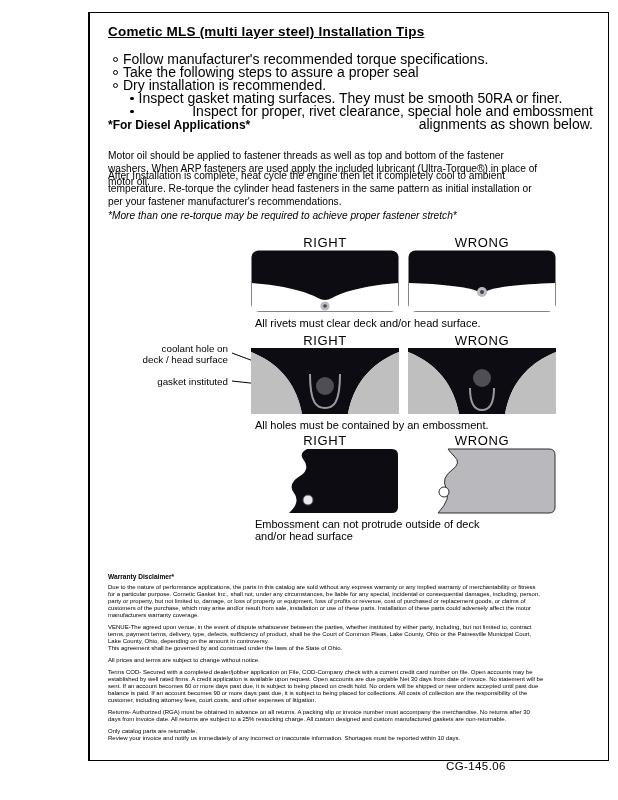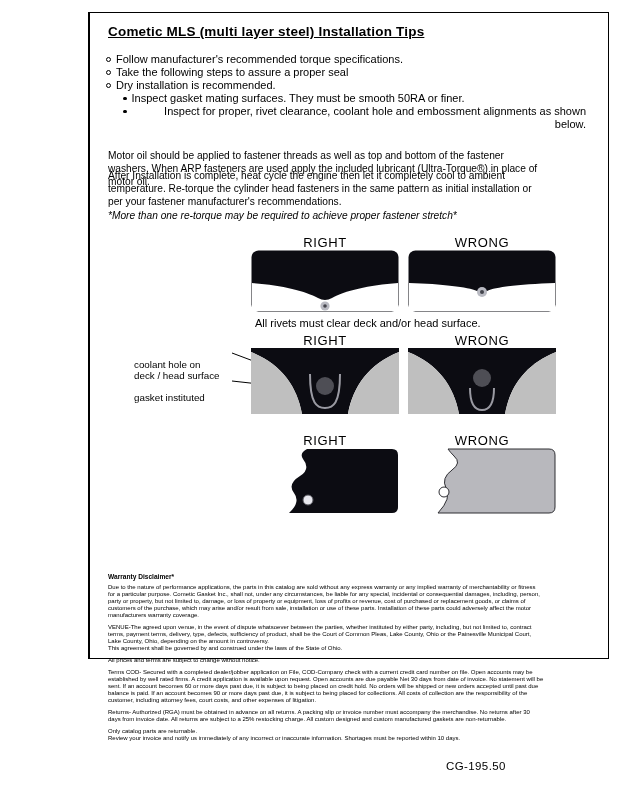--- a/index.html
+++ b/index.html
@@ -1,35 +1,35 @@
 <!DOCTYPE html>
 <html><head>
 <meta charset="utf-8">
 <style>
   html,body{margin:0;padding:0;background:#fff;}
   .page{position:relative;width:618px;height:800px;background:#fff;
         font-family:"Liberation Sans",sans-serif;color:#000;overflow:hidden;}
-  .frame{position:absolute;left:88px;top:12px;width:521px;height:647px;
+  .frame{position:absolute;left:88px;top:12px;width:521px;height:749px;
          border:1px solid #000;border-left-width:2px;box-sizing:border-box;}
   .title{position:absolute;left:18px;top:11px;font-size:13.5px;font-weight:bold;
          text-decoration:underline;letter-spacing:.2px;}
-  .bullets{position:absolute;left:16px;top:40px;font-size:11px;line-height:13px;width:480px;}
+  .bullets{position:absolute;left:23px;top:40px;font-size:14px;line-height:13px;width:480px;}
   .brow{display:flex;align-items:flex-start;}
   .brow.sub{margin-left:17px;text-align:right;}
   .obullet{flex:none;width:3px;height:3px;border:1px solid #000;border-radius:50%;margin:4px 5px 0 0;}
   .fbullet{flex:none;width:3.5px;height:3.5px;background:#000;border-radius:50%;margin:4.5px 5px 0 0;}
   .diesel-head{position:absolute;left:18px;top:105px;font-size:12px;font-weight:bold;}
   .para{position:absolute;left:18px;width:438px;font-size:10.2px;line-height:13.2px;}
   .p1{top:136px;} .p2{top:156px;} .note{top:196px;font-style:italic;}
   .fig-area{position:absolute;left:16px;top:222px;width:521px;height:318px;}
   .figlabel{position:absolute;font-size:13px;letter-spacing:.6px;text-align:center;}
   .figimg{position:absolute;}
   .figimg svg{display:block;width:100%;height:100%;}
   .figcaption{position:absolute;font-size:11px;line-height:12px;}
-  .sidelabel{position:absolute;font-size:9.8px;line-height:11px;margin-top:16px;}
+  .sidelabel{position:absolute;font-size:9.8px;line-height:11px;text-align:right;}
   .pre{white-space:pre-line;}
   .connectors{position:absolute;left:126px;top:108px;width:36px;height:46px;}
   .warranty{position:absolute;left:18px;top:560px;width:436px;font-size:6px;line-height:7px;}
   .warranty .whead{font-weight:bold;font-size:6.6px;margin-bottom:4px;}
   .warranty p{margin:0 0 5px 0;}
   .code{position:absolute;left:356px;top:747px;font-size:11.5px;letter-spacing:.4px;}
 </style>
 </head>
 <body>
 
@@ -50,24 +50,25 @@
       <div class="brow">
         <span class="obullet"></span>
         <span>Dry installation is recommended.</span>
       </div>
       <div class="brow sub">
         <span class="fbullet"></span>
         <span>Inspect gasket mating surfaces.  They must be smooth 50RA or finer.</span>
       </div>
       <div class="brow sub">
         <span class="fbullet"></span>
-        <span>Inspect for proper, rivet clearance, coolant hole and embossment alignments as shown below.</span>
+        <span>Inspect for proper, rivet clearance, special hole and embossment alignments as shown below.</span>
       </div>
     </div>
 
+    <div class="diesel-head">*For Diesel Applications*</div>
     <div class="para p1">Motor oil should be applied to fastener threads as well as top and bottom of the fastener washers. When ARP fasteners are used apply the included lubricant (Ultra-Torque®) in place of motor oil.</div>
     <div class="para p2">After Installation is complete, heat cycle the engine then let it completely cool to ambient temperature. Re-torque the cylinder head fasteners in the same pattern as initial installation or per your fastener manufacturer's recommendations.</div>
     <div class="para note">*More than one re-torque may be required to achieve proper fastener stretch*</div>
 
     <div class="fig-area">
 
       <div class="figlabel" style="left:145px;top:0;width:148px">RIGHT</div>
       <div class="figlabel" style="left:301px;top:0;width:150px">WRONG</div>
       <div class="figimg" style="left:145px;top:15px;width:148px;height:62px">
         <svg viewBox="0 0 148 62" xmlns="http://www.w3.org/2000/svg">
@@ -111,48 +112,51 @@
       <div class="figimg" style="left:301px;top:113px;width:150px;height:66px">
         <svg viewBox="0 0 148 66" xmlns="http://www.w3.org/2000/svg">
           <rect width="148" height="66" fill="#ffffff"></rect>
           <path d="M0,0 H148 V4 C118,16 102,38 97,66 H51 C46,38 30,16 0,4 Z" fill="#0c0c12"></path>
           <path d="M0,4 C30,16 46,38 51,66 H0 Z" fill="#bfbfbf"></path>
           <path d="M148,4 C118,16 102,38 97,66 H148 Z" fill="#bfbfbf"></path>
           <circle cx="74" cy="30" r="9" fill="#4e4e55"></circle>
           <path d="M62,40 C62,58 68,62 74,62 C80,62 86,58 86,40" stroke="#9a9aa2" stroke-width="2" fill="none"></path>
         </svg>
       </div>
+      <div class="figcaption" style="left:149px;top:184px">All holes must be contained by an embossment.</div>
 
       <div class="figlabel" style="left:145px;top:198px;width:148px">RIGHT</div>
       <div class="figlabel" style="left:301px;top:198px;width:150px">WRONG</div>
       <div class="figimg" style="left:145px;top:213px;width:148px;height:66px">
         <svg viewBox="0 0 148 66" xmlns="http://www.w3.org/2000/svg">
           <rect width="148" height="66" fill="#ffffff"></rect>
           <path d="M56,1 H141 Q147,1 147,7 V59 Q147,65 141,65 H38 Q50,54 43,45 Q36,36 49,28 Q60,21 52,11 Q48,5 56,1 Z" fill="#0c0c12"></path>
           <circle cx="57" cy="52" r="5" fill="#e8e8ee" stroke="#55555c" stroke-width="1"></circle>
         </svg>
       </div>
       <div class="figimg" style="left:301px;top:213px;width:150px;height:66px">
         <svg viewBox="0 0 148 66" xmlns="http://www.w3.org/2000/svg">
           <rect width="148" height="66" fill="#ffffff"></rect>
           <path d="M40,1 H141 Q147,1 147,7 V59 Q147,65 141,65 H30 Q44,50 38,40 Q33,30 44,22 Q54,15 46,8 Q42,4 40,1 Z" fill="#b8b8bd" stroke="#2e2e33" stroke-width="1"></path>
           <circle cx="36" cy="44" r="5" fill="#ffffff" stroke="#2e2e33" stroke-width="1"></circle>
         </svg>
       </div>
+      <div class="figcaption pre" style="left:149px;top:283px">Embossment can not protrude outside of deck
+and/or head surface</div>
 
     </div>
 
     <div class="warranty">
       <div class="whead">Warranty Disclaimer*</div>
       <p class="pre">Due to the nature of performance applications, the parts in this catalog are sold without any express warranty or any implied warranty of merchantability or fitness for a particular purpose.  Cometic Gasket Inc., shall not, under any circumstances, be liable for any special, incidental or consequential damages, including, person, party or property, but not limited to, damage, or loss of property or equipment, loss of profits or revenue, cost of purchased or replacement goods, or claims of customers of the purchase, which may arise and/or result from sale, installation or use of these parts.  Installation of these parts could adversely affect the motor manufacturers warranty coverage.</p>
       <p class="pre">VENUE-The agreed upon venue, in the event of dispute whatsoever between the parties, whether instituted by either party, including, but not limited to, contract terms, payment terms, delivery, type, defects, sufficiency of product, shall be the Court of Common Pleas, Lake County, Ohio or the Painesville Municipal Court, Lake County, Ohio, depending on the amount in controversy.
 This agreement shall be governed by and construed under the laws of the State of Ohio.</p>
       <p class="pre">All prices and terms are subject to change without notice.</p>
       <p class="pre">Terms COD- Secured with a completed dealer/jobber application on File, COD-Company check with a current credit card number on file.  Open accounts may be established by well rated firms.  A credit application is available upon request.  Open accounts are due payable Net 30 days from date of invoice.  No statement will be sent.  If an account becomes 60 or more days past due, it is subject to being placed on credit hold.  No orders will be shipped or new orders accepted until past due balance is paid.  If an account becomes 90 or more days past due, it is subject to being placed for collections.  All costs of collection are the responsibility of the customer, including attorney fees, court costs, and other expenses of litigation.</p>
       <p class="pre">Returns- Authorized (RGA) must be obtained in advance on all returns.  A packing slip or invoice number must accompany the merchandise.  No returns after 30 days from invoice date.  All returns are subject to a 25% restocking charge.  All custom designed and custom manufactured gaskets are non-returnable.</p>
       <p class="pre">Only catalog parts are returnable.
 Review your invoice and notify us immediately of any incorrect or inaccurate information.  Shortages must be reported within 10 days.</p>
     </div>
 
-    <div class="code">CG-195.50</div>
+    <div class="code">CG-145.06</div>
 
   </div>
 </div>
 
 </body></html>

